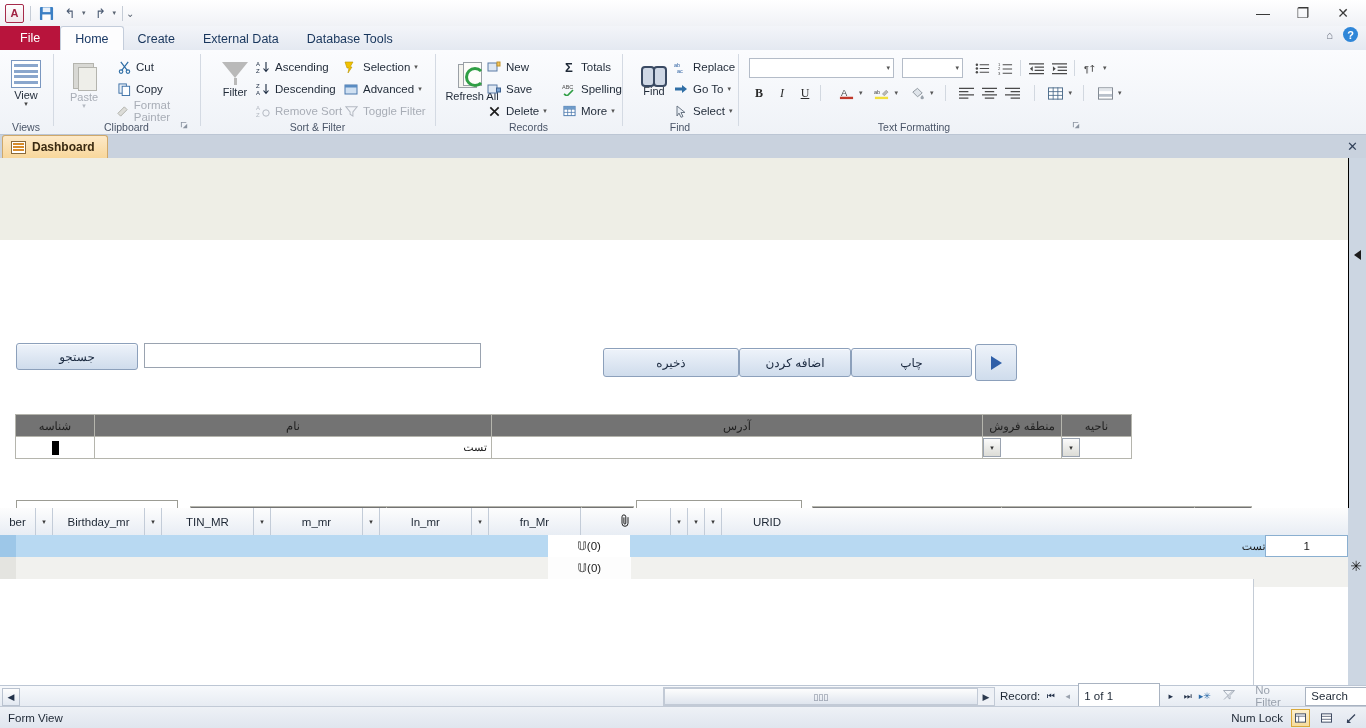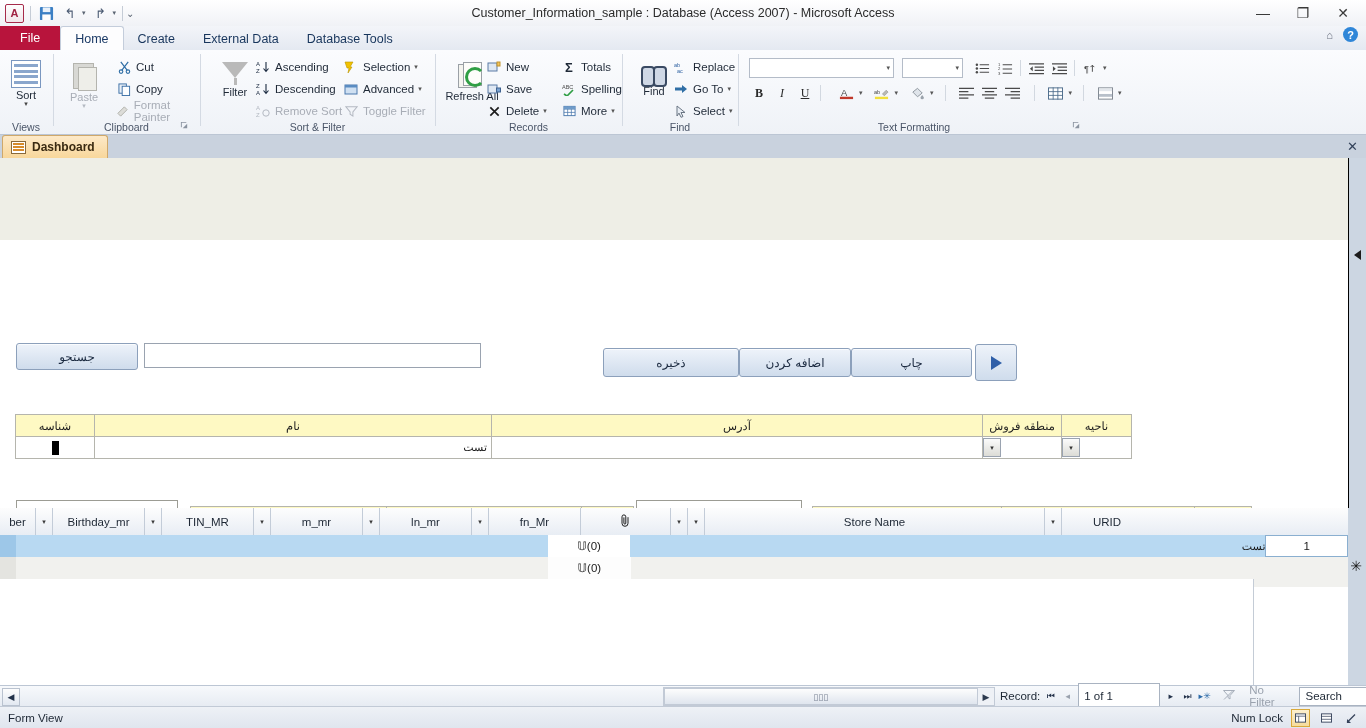--- a/index.html
+++ b/index.html
@@ -107,21 +107,21 @@
     box-shadow:0 1px 0 rgba(255,255,255,.7) inset;}
   .txtbox{border:1px solid #9aa3b0;background:#fff;}
   .arrowbtn{border:1px solid #8ca0bb;border-radius:3px;
     background:linear-gradient(#eef3fa,#cfdcec);display:flex;align-items:center;justify-content:center;}
   .arrowbtn .tri{width:0;height:0;border-top:7px solid transparent;border-bottom:7px solid transparent;
     border-left:11px solid #2f5fa8;}
 
   
   .gtable{position:absolute;border-collapse:collapse;table-layout:fixed;}
   .gtable td{border:1px solid #b5b5ad;font-size:11.5px;padding:0;height:21px;}
-  .gth{background:#fef9c3;text-align:center;direction:rtl;color:#1f1f1f;}
+  .gth{background:#737373;text-align:center;direction:rtl;color:#1f1f1f;}
   .gtd{background:#fff;}
   .gtd.val{direction:rtl;text-align:right;padding-right:4px;font-size:11px;}
   .cursorcell{background:#fff;text-align:center;}
   .caret-blk{display:inline-block;width:7px;height:14px;background:#000;vertical-align:middle;}
   .ddbtn{width:16px;height:17px;border:1px solid #9aa3b0;background:linear-gradient(#fbfbfb,#dcdcd6);
     display:inline-flex;align-items:center;justify-content:center;font-size:7px;color:#333;}
 
   .whitebox{position:absolute;border:1px solid #9c9c94;background:#fff;}
 
   .collapse-arrow{position:absolute;width:13px;height:13px;display:flex;align-items:center;justify-content:center;}
@@ -153,21 +153,21 @@
     background:#eef1f6;border:1px solid #c2cad6;display:flex;align-items:center;}
   .hthumb{height:15px;flex:1;background:linear-gradient(#fdfdfd,#dfe5ee);border:1px solid #c2cad6;
     display:flex;align-items:center;justify-content:center;font-size:9px;color:#7b8494;}
   .srbtn{width:16px;height:17px;display:flex;align-items:center;justify-content:center;
     font-size:9px;color:#2c3a4f;}
   .recnav{position:absolute;left:1000px;top:687px;height:18px;display:flex;align-items:center;gap:4px;
     font-size:11.5px;color:#1d2734;}
   .nvb{width:14px;height:16px;display:flex;align-items:center;justify-content:center;font-size:9px;color:#24324a;}
   .recbox{border:1px solid #a9b3c1;background:#fff;height:16px;min-width:70px;
     display:flex;align-items:center;padding:4px 5px;font-size:11.5px;}
-  .nofilter{display:flex;align-items:center;gap:14px;font-size:11.5px;color:#9aa2ae;margin-left:8px;}
+  .nofilter{display:flex;align-items:center;gap:20px;font-size:11.5px;color:#9aa2ae;margin-left:8px;}
   .searchbox{border:1px solid #a9b3c1;background:#fff;height:17px;width:105px;
     display:flex;align-items:center;padding:0 5px;font-size:11.5px;margin-left:8px;}
   .statusbar{position:absolute;left:0;top:706px;width:1366px;height:22px;
     background:linear-gradient(#eef1f6,#dfe5ee);border-top:1px solid #c2cad6;
     display:flex;align-items:center;}
   .status-text{font-size:11.5px;color:#1d2734;padding-left:8px;}
   .status-right{position:absolute;right:6px;display:flex;align-items:center;gap:8px;}
   .viewbtn{width:17px;height:16px;border:1px solid #b9c2cf;display:flex;align-items:center;
     justify-content:center;font-size:10px;color:#35425a;background:linear-gradient(#fcfcfd,#e6ebf2);}
   .viewbtn.sel{border-color:#d9a93a;background:linear-gradient(#fdf0cf,#f6dc9c);}
@@ -191,21 +191,20 @@
             <rect x="3.5" y="9" width="9" height="6" fill="#fdfdfd"></rect>
           </svg>
       </div>
       <div class="qicon">↰</div>
       <div class="qcaret">▾</div>
       <div class="qicon">↱</div>
       <div class="qcaret">▾</div>
       <div class="qsep"></div>
       <div class="qcaret" style="font-size:10px">⌄</div>
     </div>
-    <div class="title-text">Customer_Information_sample : Database (Access 2007)  -  Microsoft Access</div>
     <div class="wctrls">
       <div class="wbtn">—</div>
       <div class="wbtn">❐</div>
       <div class="wbtn">✕</div>
     </div>
   </div>
 
   <div class="tabstrip">
     <div class="tab file">File</div>
     <div class="tab active">Home</div>
@@ -222,21 +221,21 @@
 
     <div class="rgroup" style="left:0;width:52px;">
       <div style="position:absolute;left:0;top:6px;width:52px;">
         <div class="bigbtn">
           <div class="viewic">
               <i></i>
               <i></i>
               <i></i>
               <i></i>
             </div>
-          <div class="lbl">Sort</div>
+          <div class="lbl">View</div>
           <div class="carets">▾</div>
         </div>
       </div>
       <div class="glabel">Views</div>
     </div>
     <div class="gsep" style="left:53px"></div>
 
     <div class="rgroup" style="left:54px;width:145px;">
       <div style="position:absolute;left:4px;top:6px;width:56px;">
         <div class="bigbtn">
@@ -729,21 +728,20 @@
       <div class="shcell" style="width:92px">fn_Mr</div>
       <div class="shcell" style="width:90px">
         <span class="attach-glyph">
           <svg width="11" height="14" viewBox="0 0 11 14">
               <path d="M8 3.2v6.1a3 3 0 01-6 0V2.8a1.9 1.9 0 013.8 0v6.3a.95.95 0 01-1.9 0V3.4" stroke="#1d1d1d" stroke-width="1" fill="none"></path>
             </svg>
         </span>
       </div>
       <div class="shdrop">▾</div>
       <div class="shdrop">▾</div>
-      <div class="shcell" style="width:340px">Store Name</div>
       <div class="shdrop">▾</div>
       <div class="shcell" style="width:90px;border-right:none">URID</div>
     </div>
 
     <div class="row rowsel" style="top:27px;width:1348px">
       <div class="cell" style="width:18px;background:#9dc7e8"></div>
       <div class="cell" style="width:36px"></div>
       <div class="cell" style="width:17px"></div>
       <div class="cell" style="width:92px"></div>
       <div class="cell" style="width:17px"></div>

